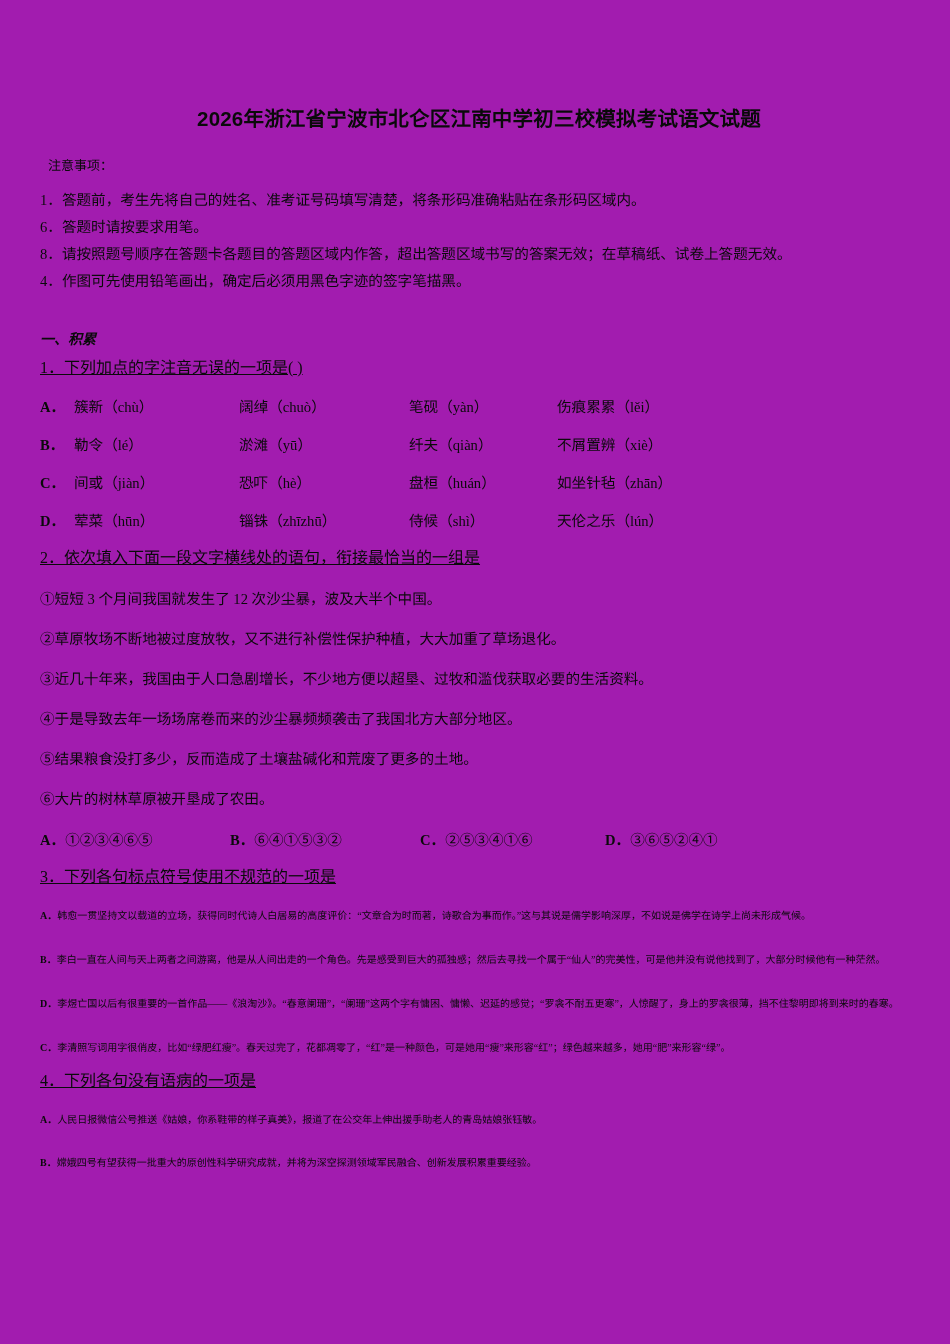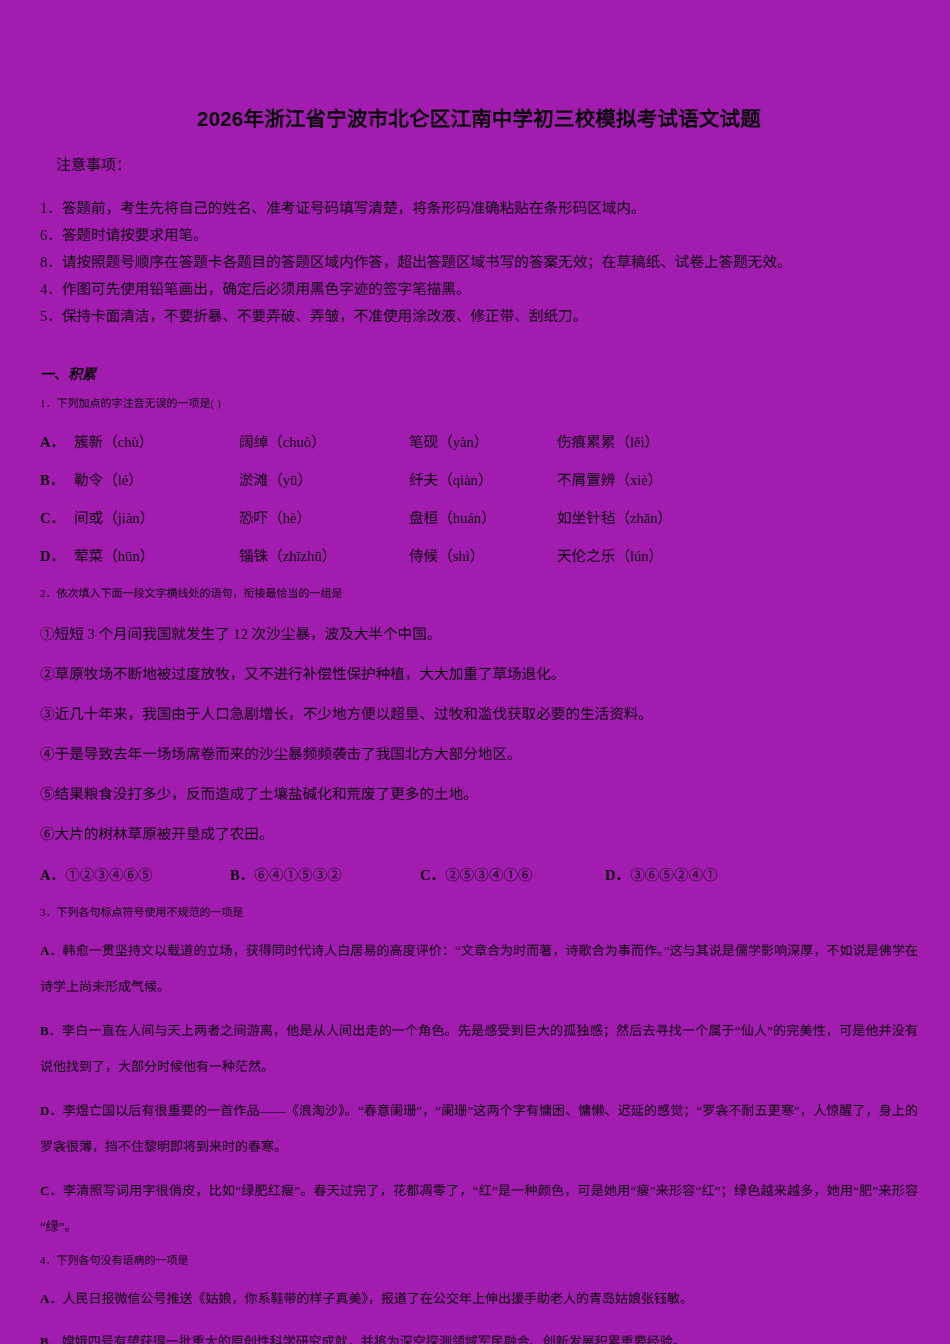--- a/index.html
+++ b/index.html
@@ -35,47 +35,48 @@
     padding-top: 106px;
     line-height: 1.25;
     font-family: "Liberation Sans", "DejaVu Sans", sans-serif;
   }
 
   
   .notice {
     margin-top: 20px;
   }
   .notice-head {
-    font-size: 15px;
+    font-size: 13px;
     line-height: 27px;
-    margin: 16px;
+    margin: 8px;
   }
   .notice-item {
     font-size: 14.6px;
     line-height: 27px;
     margin: 0;
     white-space: nowrap;
   }
 
   
   .section-head {
     font-size: 14px;
     line-height: 26px;
     font-weight: bold;
     margin: 0;
     padding-top: 32px;
     font-style: italic;
   }
 
   
   .q-stem {
-    font-size: 11px;
+    font-size: 16px;
     line-height: 26px;
     margin: 0;
     padding-top: 2px;
+    text-decoration: underline;
   }
   .q-stem.spaced { padding-top: 12px; }
 
   
   .opt-cols {
     display: flex;
     align-items: baseline;
     font-size: 14.6px;
     line-height: 24px;
     margin-top: 14px;
@@ -112,21 +113,21 @@
   .choice-row .ch {
     flex: 0 0 auto;
   }
   .choice-row .ch .lbl { font-weight: bold; }
   .choice-row .g1 { width: 190px; }
   .choice-row .g2 { width: 190px; }
   .choice-row .g3 { width: 185px; }
 
   
   .opt-block {
-    font-size: 13px;
+    font-size: 10px;
     line-height: 36px;
     margin: 0;
     padding-top: 8px;
     text-align: justify;
     text-justify: inter-ideograph;
   }
   .opt-block .lbl {
     font-weight: bold;
   }
   .tight { line-height: 35px; }
@@ -138,21 +139,20 @@
   <div class="sheet">
 
     <h1 class="doc-title">2026年浙江省宁波市北仑区江南中学初三校模拟考试语文试题</h1>
 
     <div class="notice">
       <p class="notice-head">注意事项：</p>
       <p class="notice-item">1．答题前，考生先将自己的姓名、准考证号码填写清楚，将条形码准确粘贴在条形码区域内。</p>
       <p class="notice-item">6．答题时请按要求用笔。</p>
       <p class="notice-item">8．请按照题号顺序在答题卡各题目的答题区域内作答，超出答题区域书写的答案无效；在草稿纸、试卷上答题无效。</p>
       <p class="notice-item">4．作图可先使用铅笔画出，确定后必须用黑色字迹的签字笔描黑。</p>
-      <p class="notice-item">5．保持卡面清洁，不要折暴、不要弄破、弄皱，不准使用涂改液、修正带、刮纸刀。</p>
     </div>
 
     <p class="section-head">一、积累</p>
 
     <p class="q-stem">1．下列加点的字注音无误的一项是(        )</p>
 
     <div class="opt-cols">
       <span class="lbl">A．</span>
       <span class="c1">簇新（chù）</span>
       <span class="c2">阔绰（chuò）</span>

